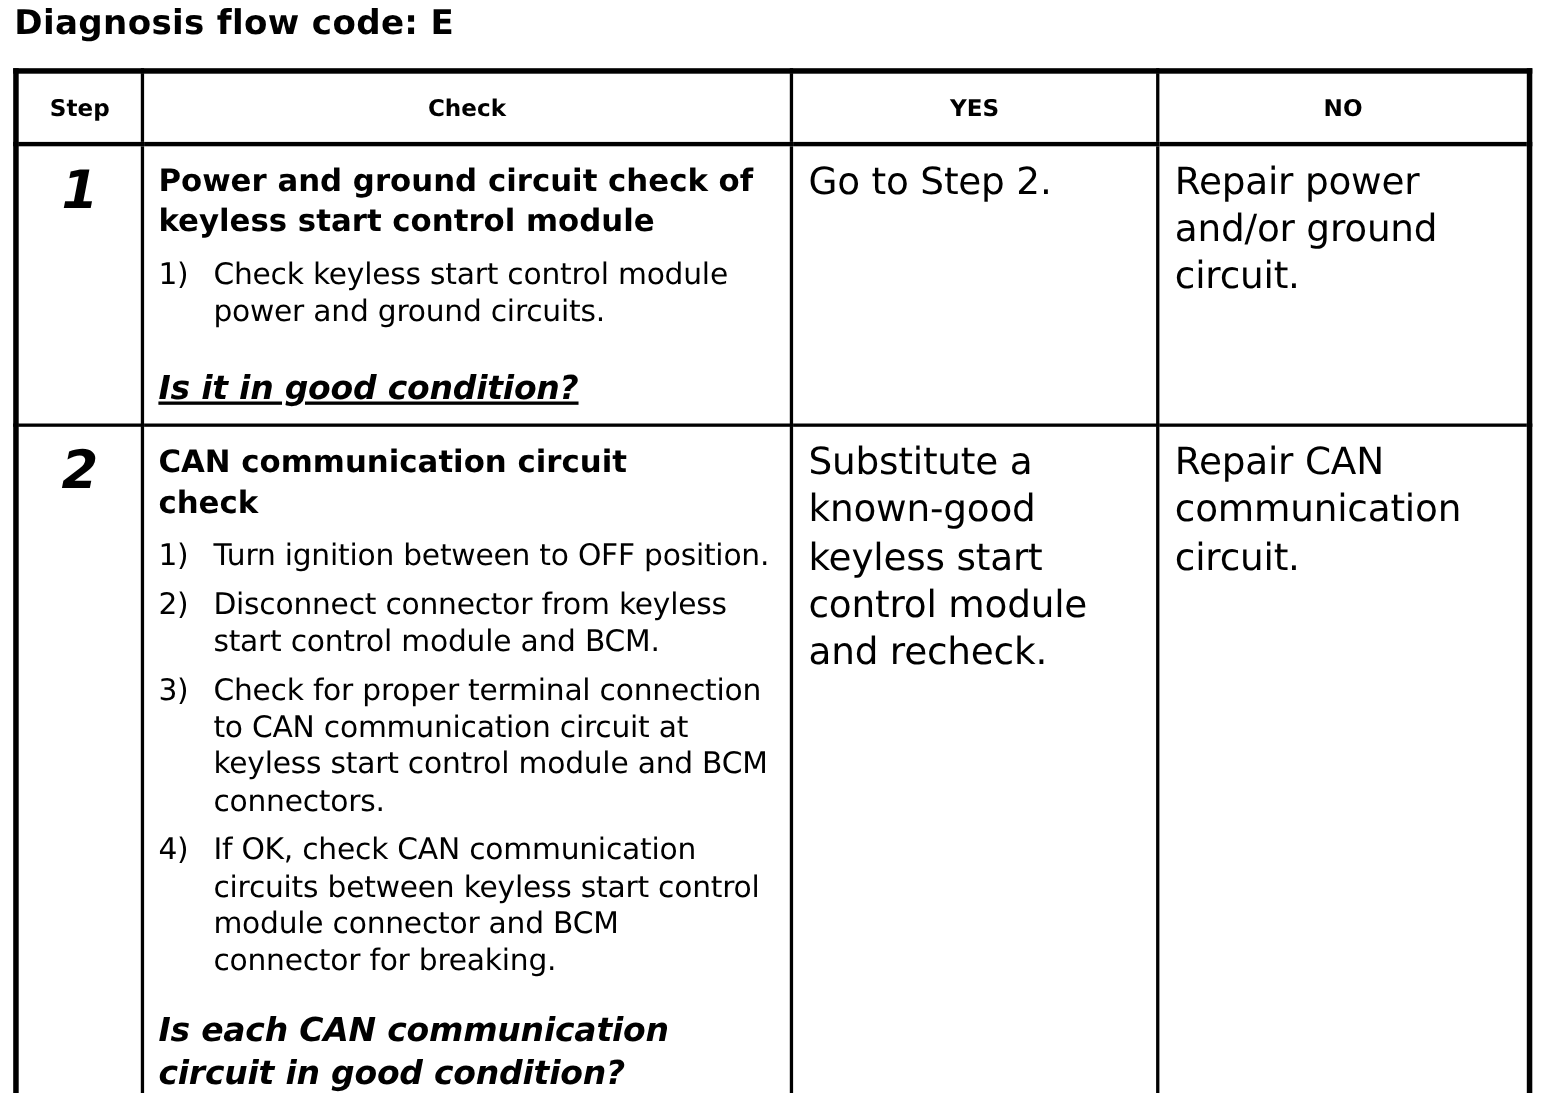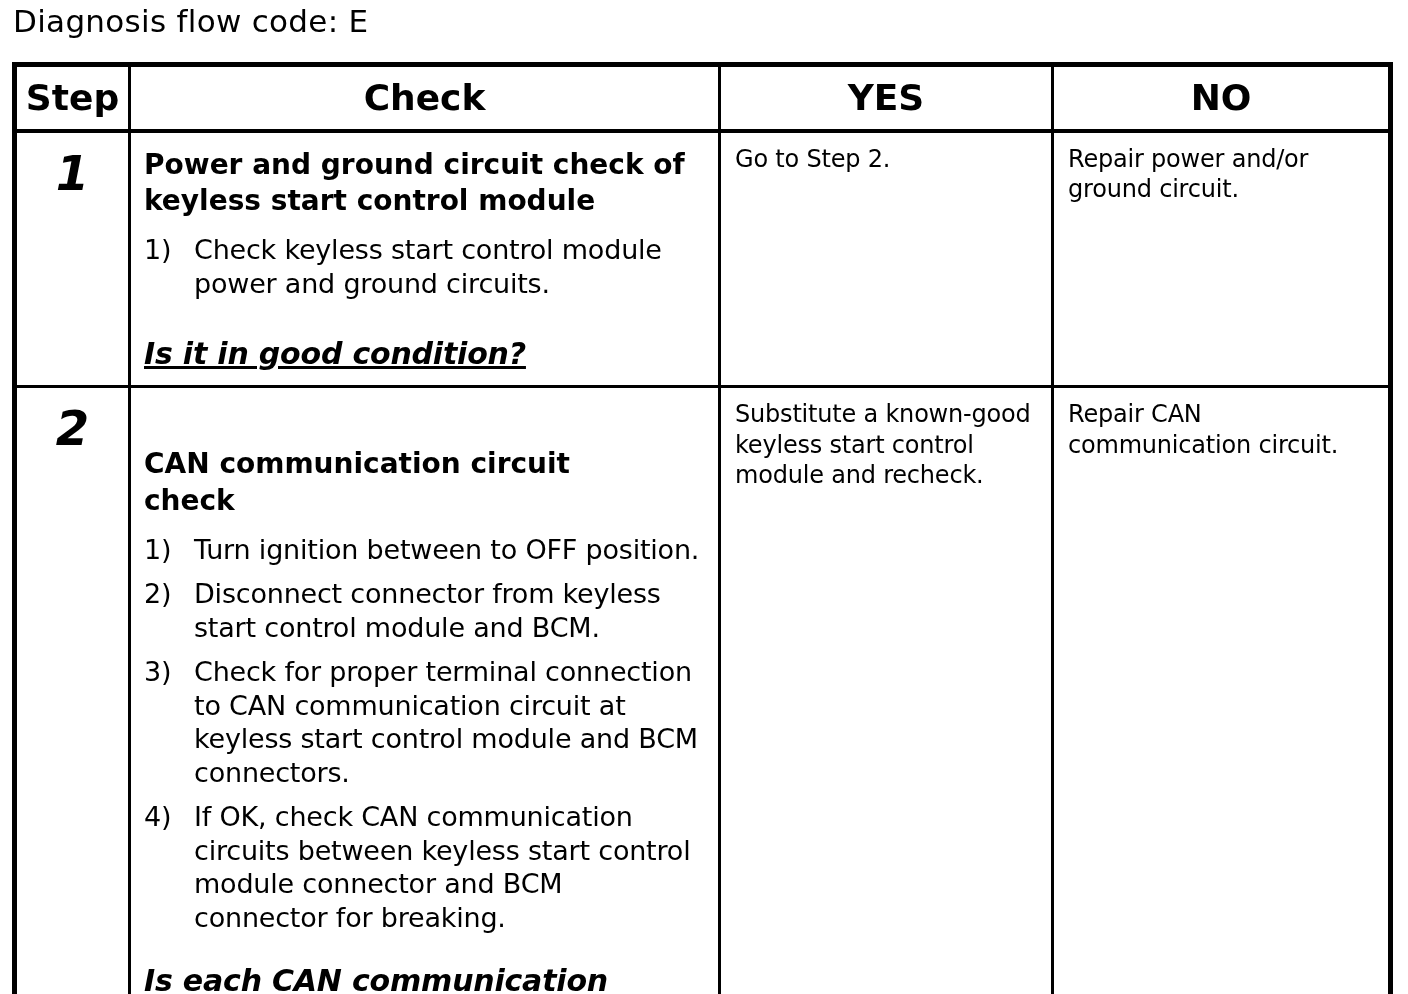--- a/index.html
+++ b/index.html
@@ -10,21 +10,21 @@
     color: #000000;
     font-family: "DejaVu Sans", "Liberation Sans", sans-serif;
     position: relative;
     overflow: hidden;
   }
   .page-title {
     position: absolute;
     left: 13px;
     top: 3px;
     font-size: 31px;
-    font-weight: normal;
+    font-weight: bold;
     letter-spacing: 0.3px;
     white-space: nowrap;
   }
   table.diag-table {
     position: absolute;
     left: 12px;
     top: 62px;
     width: 1376px;
     border-collapse: collapse;
     table-layout: fixed;
@@ -35,21 +35,21 @@
   col.c-yes    { width: 333px; }
   col.c-no     { width: 338px; }
   th, td {
     border: 3px solid #000000;
     vertical-align: top;
   }
   thead th {
     height: 66px;
     vertical-align: middle;
     text-align: center;
-    font-size: 36px;
+    font-size: 21px;
     font-weight: bold;
     border-bottom: 4px solid #000000;
   }
   tr.row-1 { height: 242px; }
   tr.row-2 { height: 610px; }
   td.cell-step {
     text-align: center;
     font-size: 48px;
     font-weight: bold;
     font-style: italic;
@@ -57,21 +57,21 @@
   }
   td.cell-action {
     padding: 14px 16px 12px 13px;
   }
   .action-heading {
     font-size: 28px;
     font-weight: bold;
     line-height: 1.3;
     margin-bottom: 14px;
   }
-  tr.row-2 .action-heading { max-width: 470px; margin-top: 44px; }
+  tr.row-2 .action-heading { max-width: 470px; }
   .action-item {
     display: flex;
     font-size: 27px;
     line-height: 1.24;
     margin-bottom: 11px;
     letter-spacing: -0.2px;
   }
   .item-num {
     flex: none;
     width: 50px;
@@ -81,21 +81,21 @@
     font-size: 30px;
     font-weight: bold;
     font-style: italic;
     line-height: 1.3;
     margin-top: 27px;
     letter-spacing: -0.2px;
   }
   tr.row-1 .action-question { margin-top: 34px; text-decoration: underline; }
   td.cell-yes, td.cell-no {
     padding: 11px 12px 10px 14px;
-    font-size: 24px;
+    font-size: 34px;
     line-height: 1.27;
     letter-spacing: -0.2px;
   }
 </style>
 </head>
 <body>
 
 <div class="page-title">Diagnosis flow code: E</div>
 
 <table class="diag-table">

